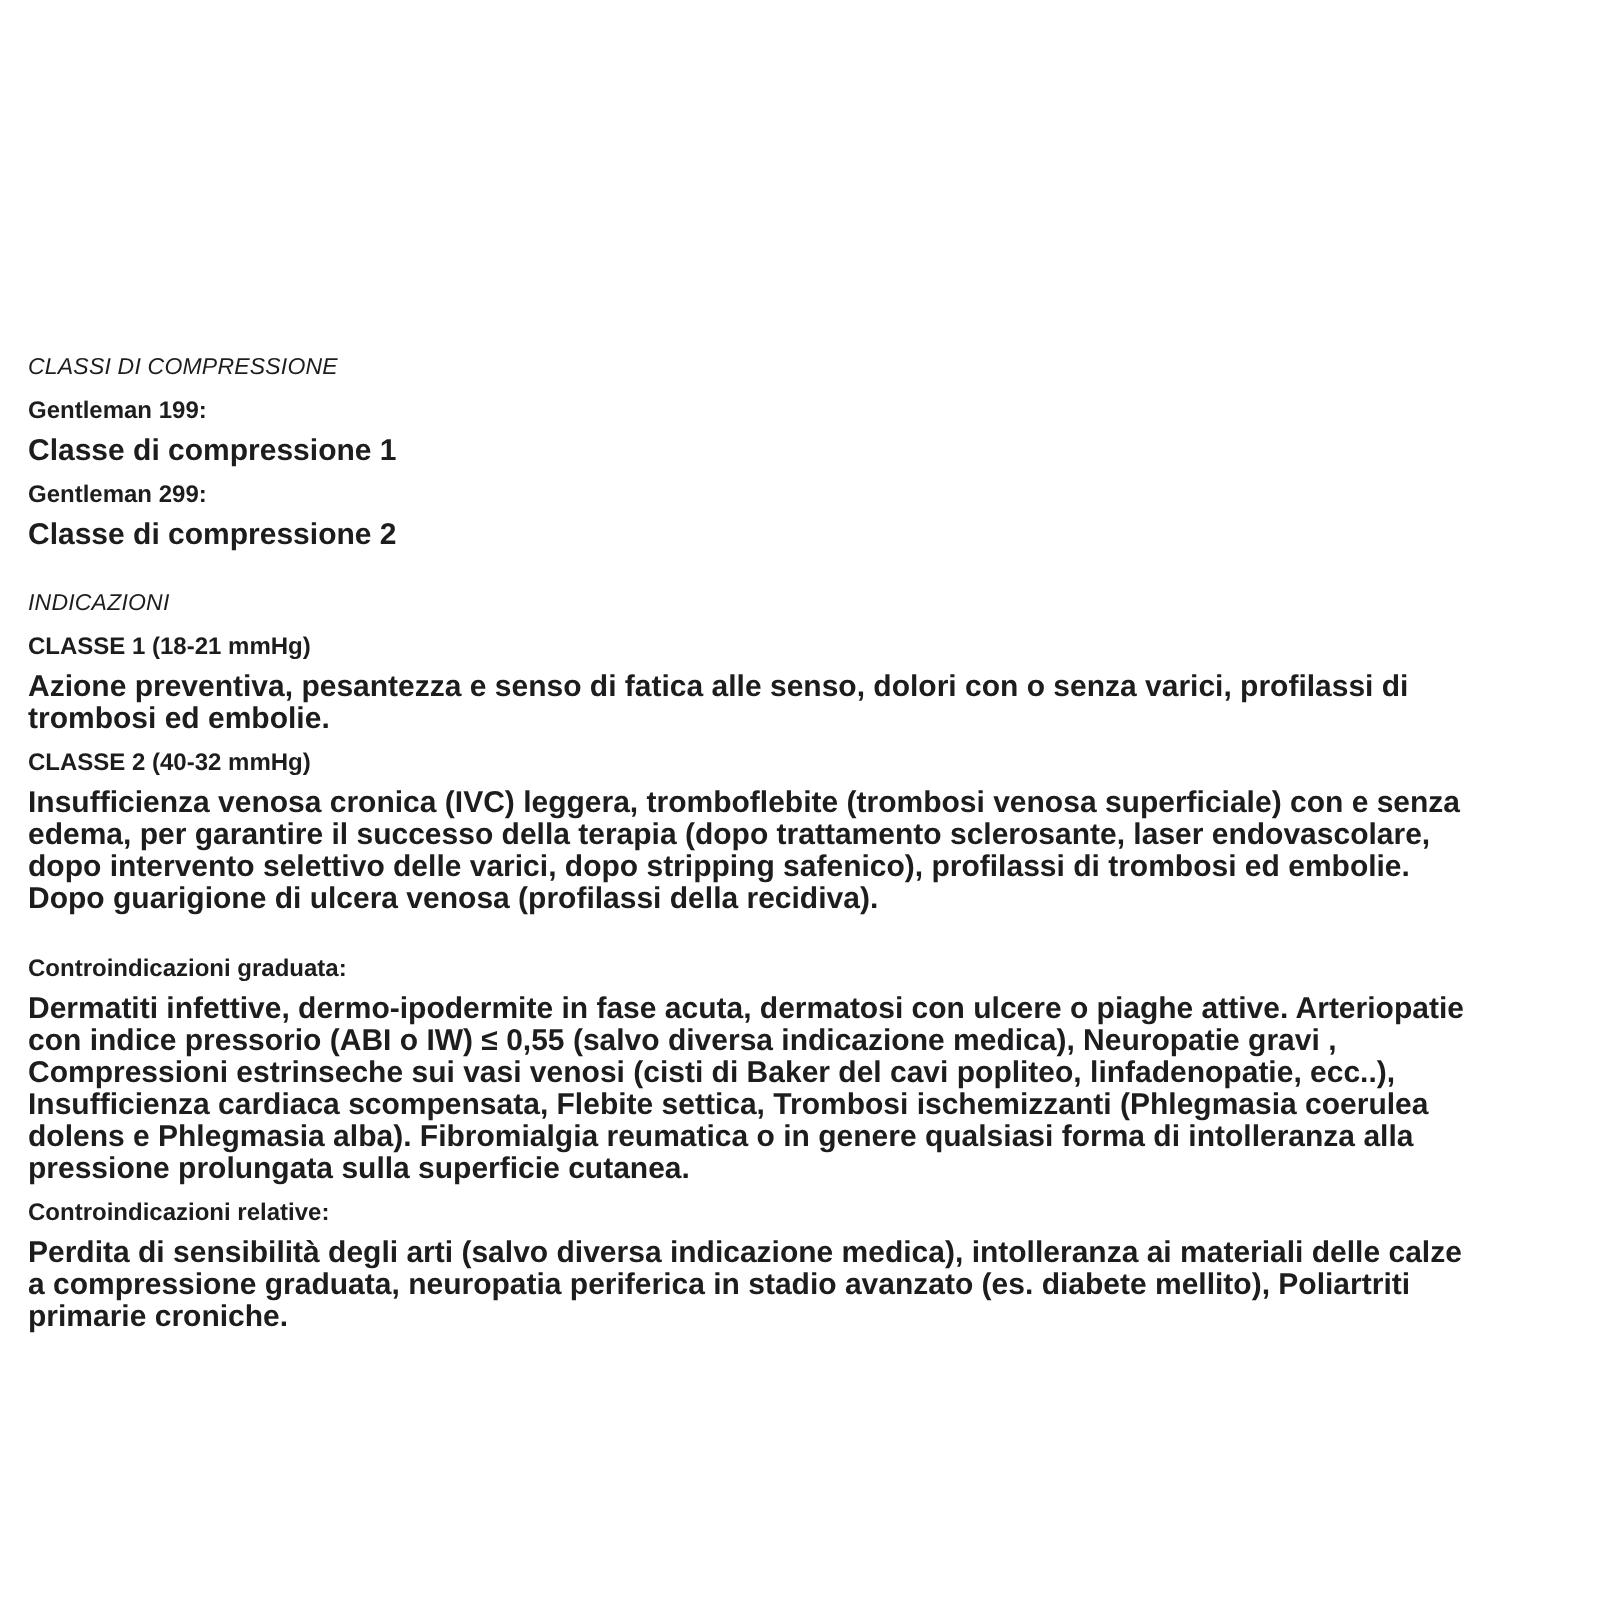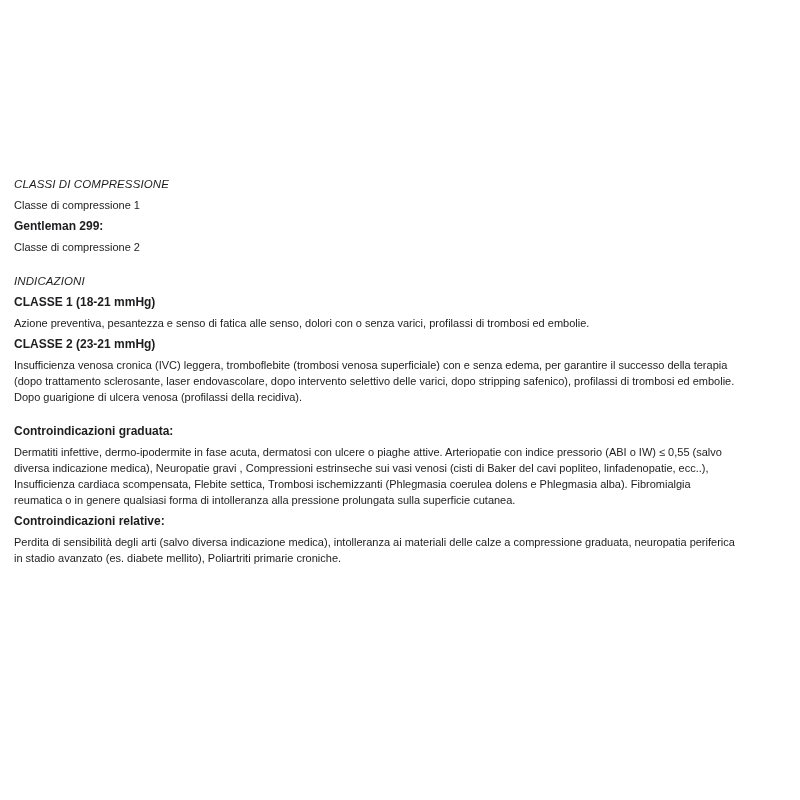--- a/index.html
+++ b/index.html
@@ -30,44 +30,45 @@
     margin: 0 0 5px 0;
     letter-spacing: 0.1px;
   }
   .subheading {
     font-weight: 700;
     font-size: 12px;
     line-height: 16px;
     margin: 0 0 5px 0;
   }
   .para {
-    font-weight: 400;
-    font-size: 11px;
+    font-weight: 700;
+    font-size: 15px;
     line-height: 16px;
     margin: 0 0 5px 0;
   }
   .gap-above { margin-top: 2px; }
 </style>
 </head>
 <body>
 
 <main class="doc">
 
   <section class="doc-section">
     <h2 class="section-heading">CLASSI DI COMPRESSIONE</h2>
+    <h3 class="subheading">Gentleman 199:</h3>
     <p class="para">Classe di compressione 1</p>
     <h3 class="subheading">Gentleman 299:</h3>
     <p class="para">Classe di compressione 2</p>
   </section>
 
   <section class="doc-section">
     <h2 class="section-heading">INDICAZIONI</h2>
     <h3 class="subheading">CLASSE 1 (18-21 mmHg)</h3>
     <p class="para">Azione preventiva, pesantezza e senso di fatica alle senso, dolori con o senza varici, profilassi di trombosi ed embolie.</p>
-    <h3 class="subheading">CLASSE 2 (23-21 mmHg)</h3>
+    <h3 class="subheading">CLASSE 2 (40-32 mmHg)</h3>
     <p class="para">Insufficienza venosa cronica (IVC) leggera, tromboflebite (trombosi venosa superficiale) con e senza edema, per garantire il successo della terapia (dopo trattamento sclerosante, laser endovascolare, dopo intervento selettivo delle varici, dopo stripping safenico), profilassi di trombosi ed embolie. Dopo guarigione di ulcera venosa (profilassi della recidiva).</p>
   </section>
 
   <section class="doc-section">
     <h3 class="subheading">Controindicazioni graduata:</h3>
     <p class="para">Dermatiti infettive, dermo-ipodermite in fase acuta, dermatosi con ulcere o piaghe attive. Arteriopatie con indice pressorio (ABI o IW) ≤ 0,55 (salvo diversa indicazione medica), Neuropatie gravi , Compressioni estrinseche sui vasi venosi (cisti di Baker del cavi popliteo, linfadenopatie, ecc..), Insufficienza cardiaca scompensata, Flebite settica, Trombosi ischemizzanti (Phlegmasia coerulea dolens e Phlegmasia alba). Fibromialgia reumatica o in genere qualsiasi forma di intolleranza alla pressione prolungata sulla superficie cutanea.</p>
     <h3 class="subheading gap-above">Controindicazioni relative:</h3>
     <p class="para">Perdita di sensibilità degli arti (salvo diversa indicazione medica), intolleranza ai materiali delle calze a compressione graduata, neuropatia periferica in stadio avanzato (es. diabete mellito), Poliartriti primarie croniche.</p>
   </section>
 

